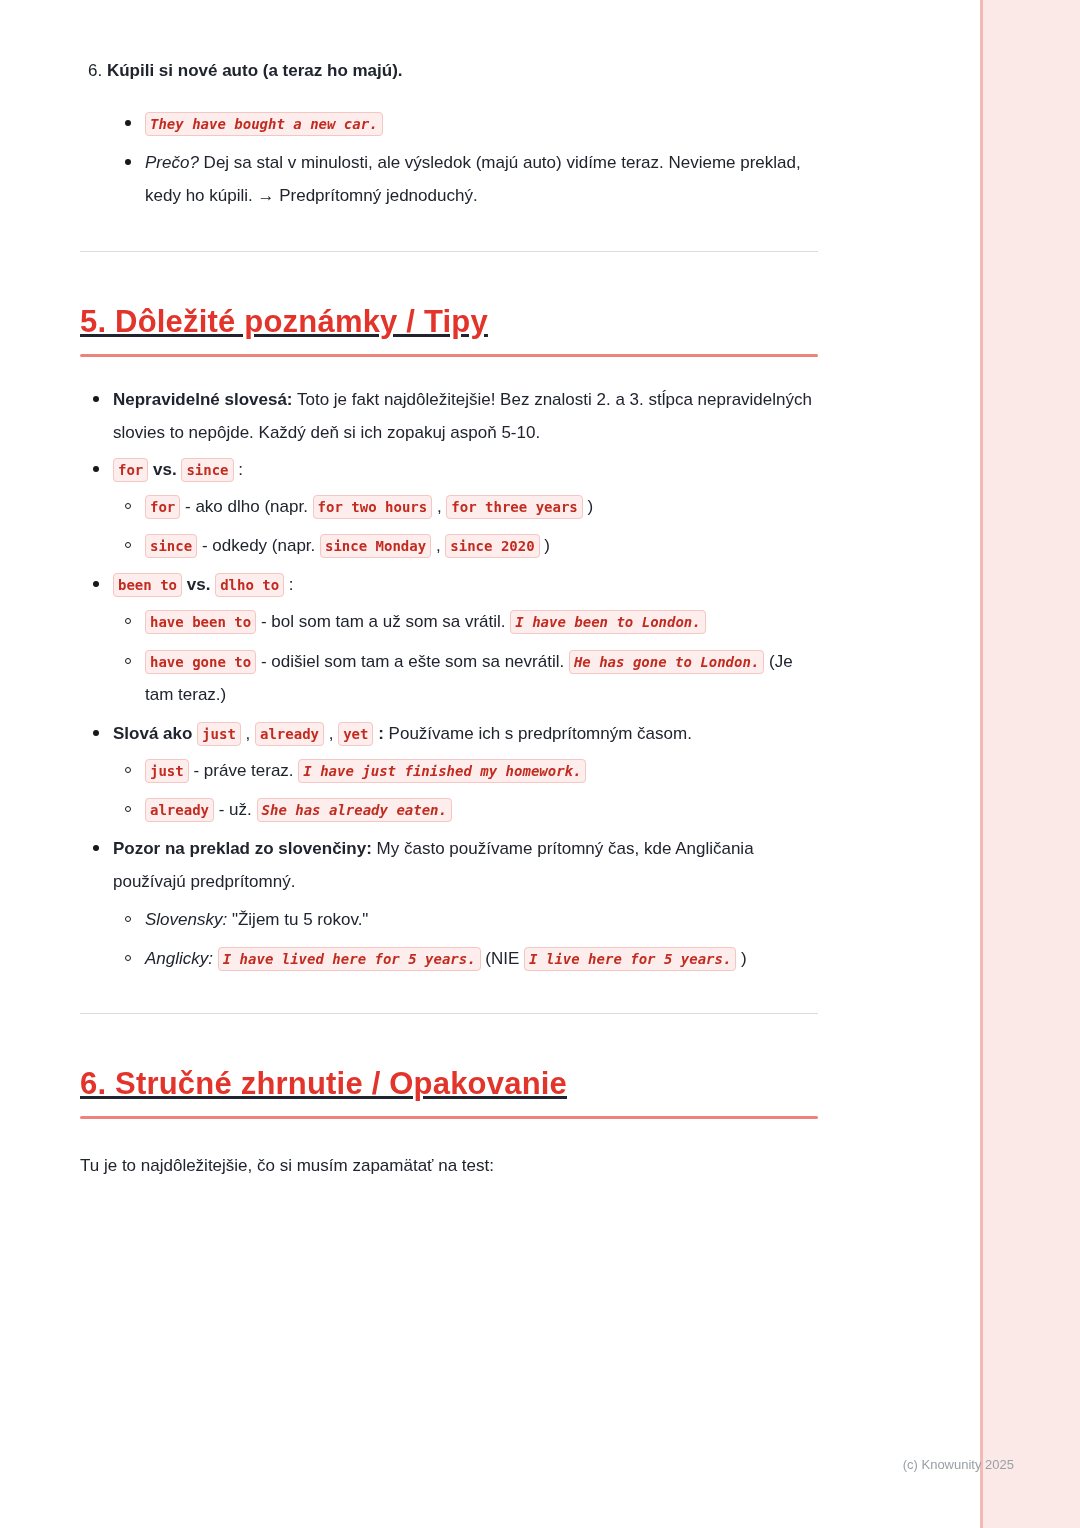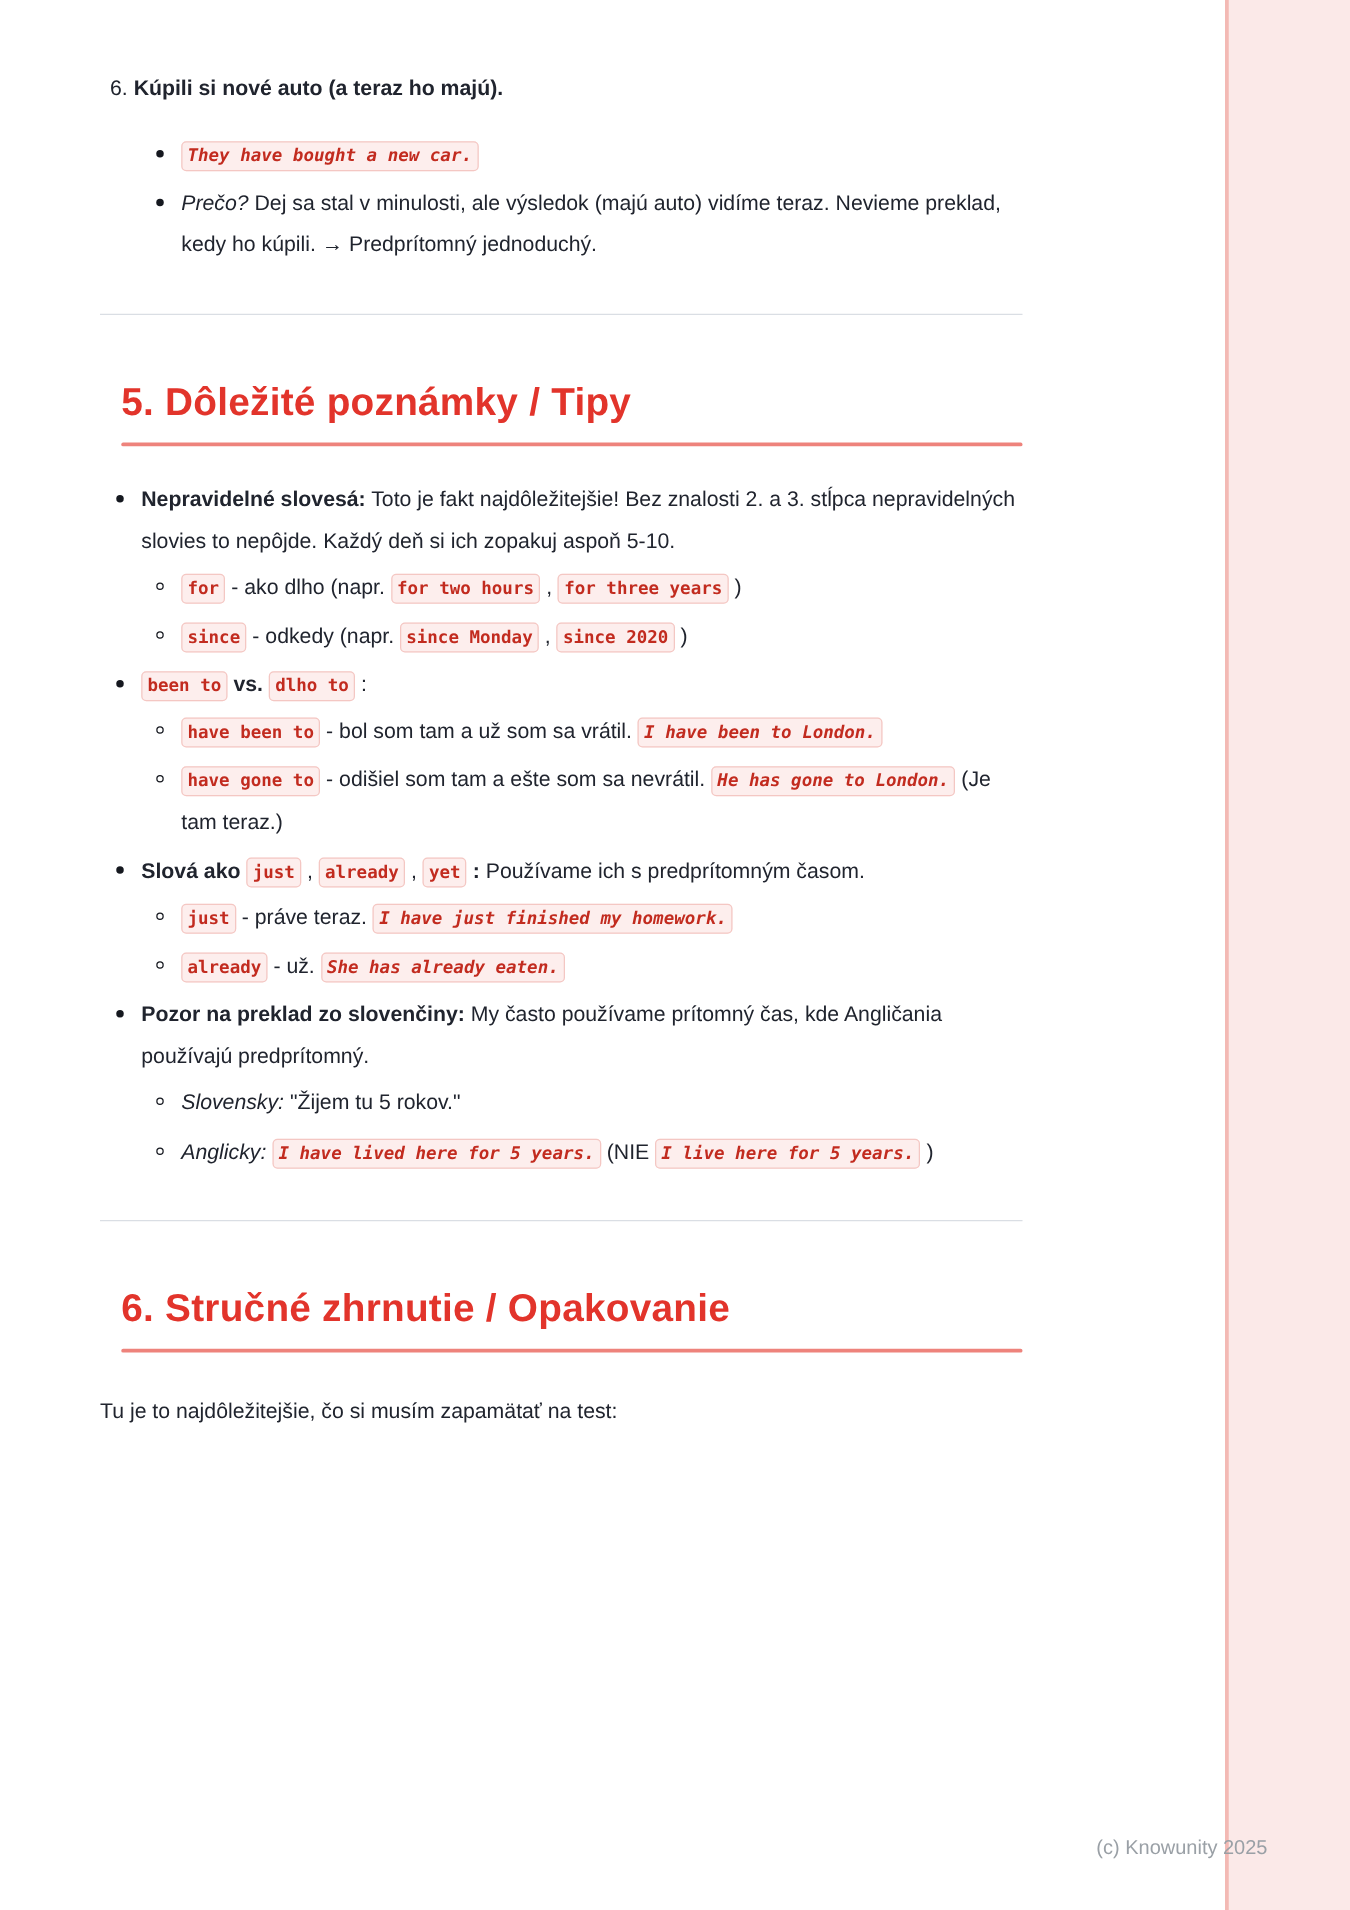--- a/index.html
+++ b/index.html
@@ -57,32 +57,32 @@
     border-radius:4px;
     padding:3px 4px;
     box-decoration-break:clone;
     -webkit-box-decoration-break:clone;
   }
   code.chip.it{font-style:italic;}
   hr.divider{
     border:none;border-top:1px solid var(--divider);
     margin:38px 0 0 0;
   }
-  .heading-wrap{margin:52px 0 26px 17px;}
+  .heading-wrap{margin:52px 0 26px 0;text-decoration:underline;}
   h2.heading{
     margin:0 0 14px 0;
     color:var(--accent);
     font-size:31px;font-weight:bold;letter-spacing:0.2px;
   }
   .heading-rule{
     height:3px;background:var(--heading-rule);border-radius:2px;width:100%;
   }
   .footer{
-    position:absolute;right:66px;bottom:40px;z-index:3;
-    color:var(--muted);font-size:16px;
+    position:absolute;right:66px;bottom:56px;z-index:3;
+    color:var(--muted);font-size:13px;
   }
 </style>
 </head>
 <body>
 
 <div class="stripe"></div>
 <div class="content">
     <p class="para"><span>6. </span><strong>Kúpili si nové auto (a teraz ho majú).</strong></p>
     <div class="bullet l2">
       <span class="marker">
@@ -99,20 +99,26 @@
     <hr class="divider">
     <div class="heading-wrap">
       <h2 class="heading">5. Dôležité poznámky / Tipy</h2>
       <div class="heading-rule"></div>
     </div>
     <div class="bullet l1">
       <span class="marker">
         <span class="dot"></span>
       </span>
       <span class="btext"><strong>Nepravidelné slovesá:</strong><span> Toto je fakt najdôležitejšie! Bez znalosti 2. a 3. stĺpca nepravidelných slovies to nepôjde. Každý deň si ich zopakuj aspoň 5-10.</span></span>
+    </div>
+    <div class="bullet l1">
+      <span class="marker">
+        <span class="dot"></span>
+      </span>
+      <span class="btext"><code class="chip">for</code><span> </span><strong>vs.</strong><span> </span><code class="chip">since</code><span> :</span></span>
     </div>
     <div class="bullet l2">
       <span class="marker">
         <span class="circ"></span>
       </span>
       <span class="btext"><code class="chip">for</code><span> - ako dlho (napr. </span><code class="chip">for two hours</code><span> , </span><code class="chip">for three years</code><span> )</span></span>
     </div>
     <div class="bullet l2">
       <span class="marker">
         <span class="circ"></span>

